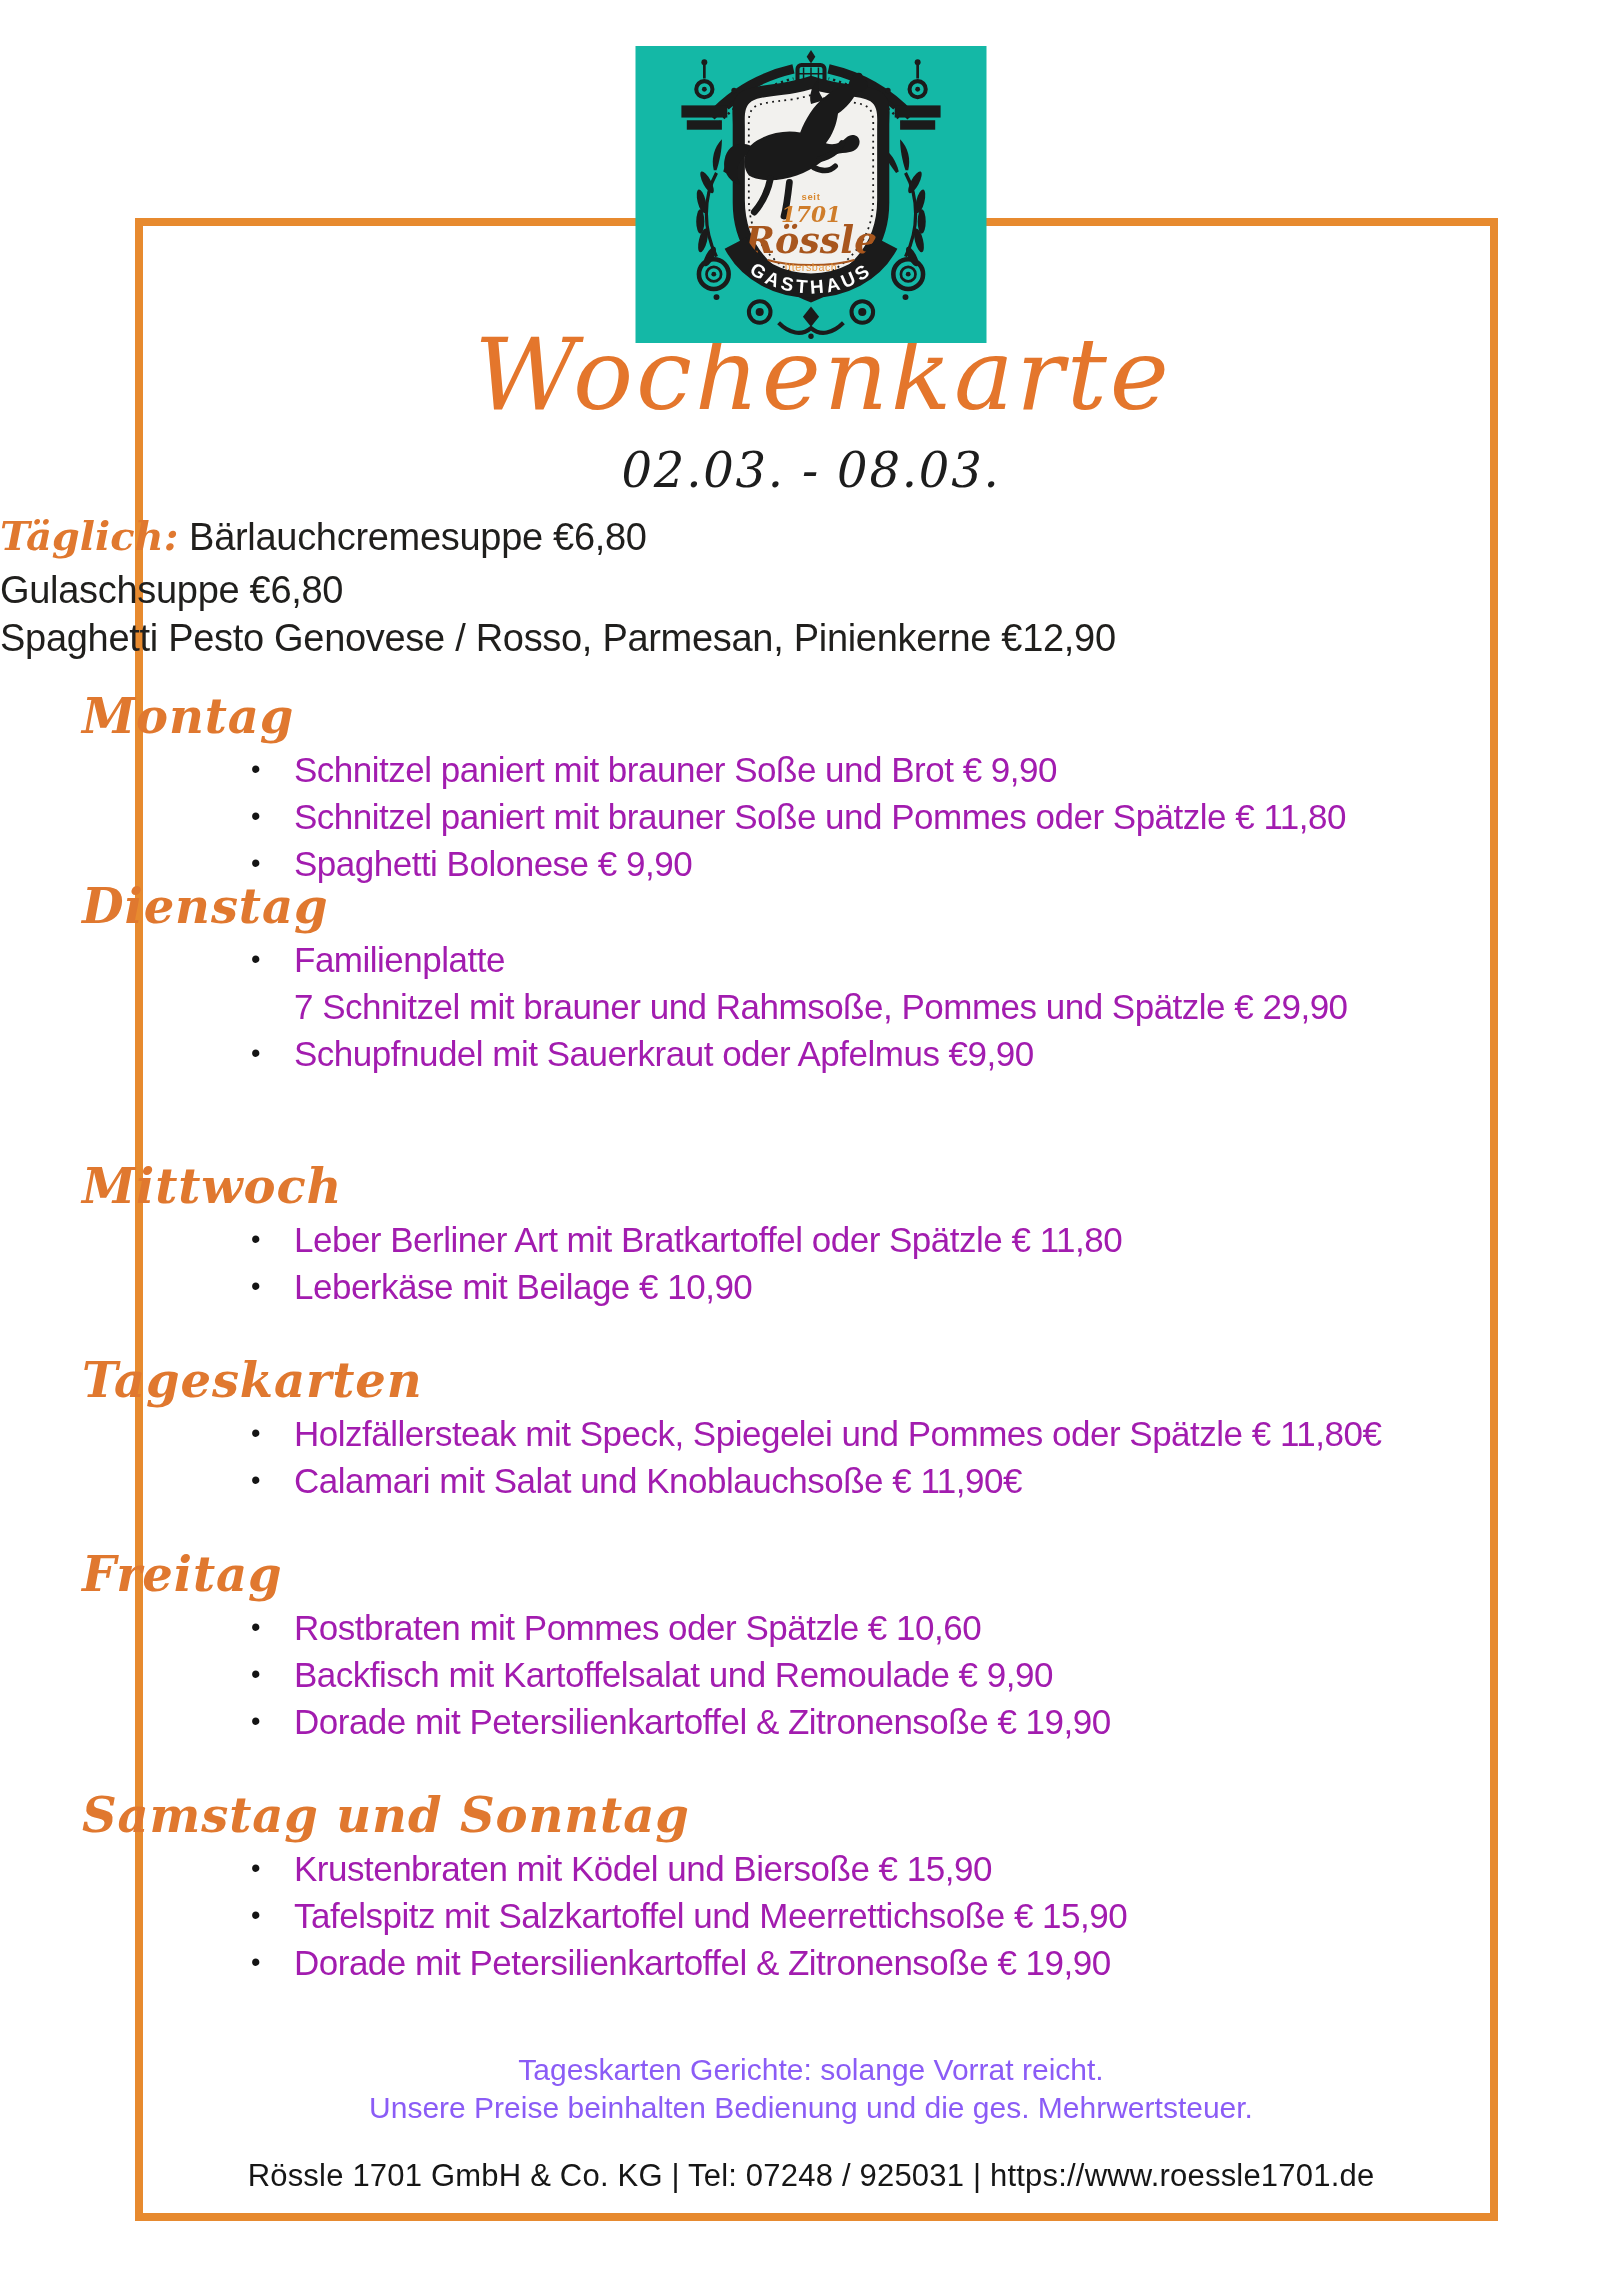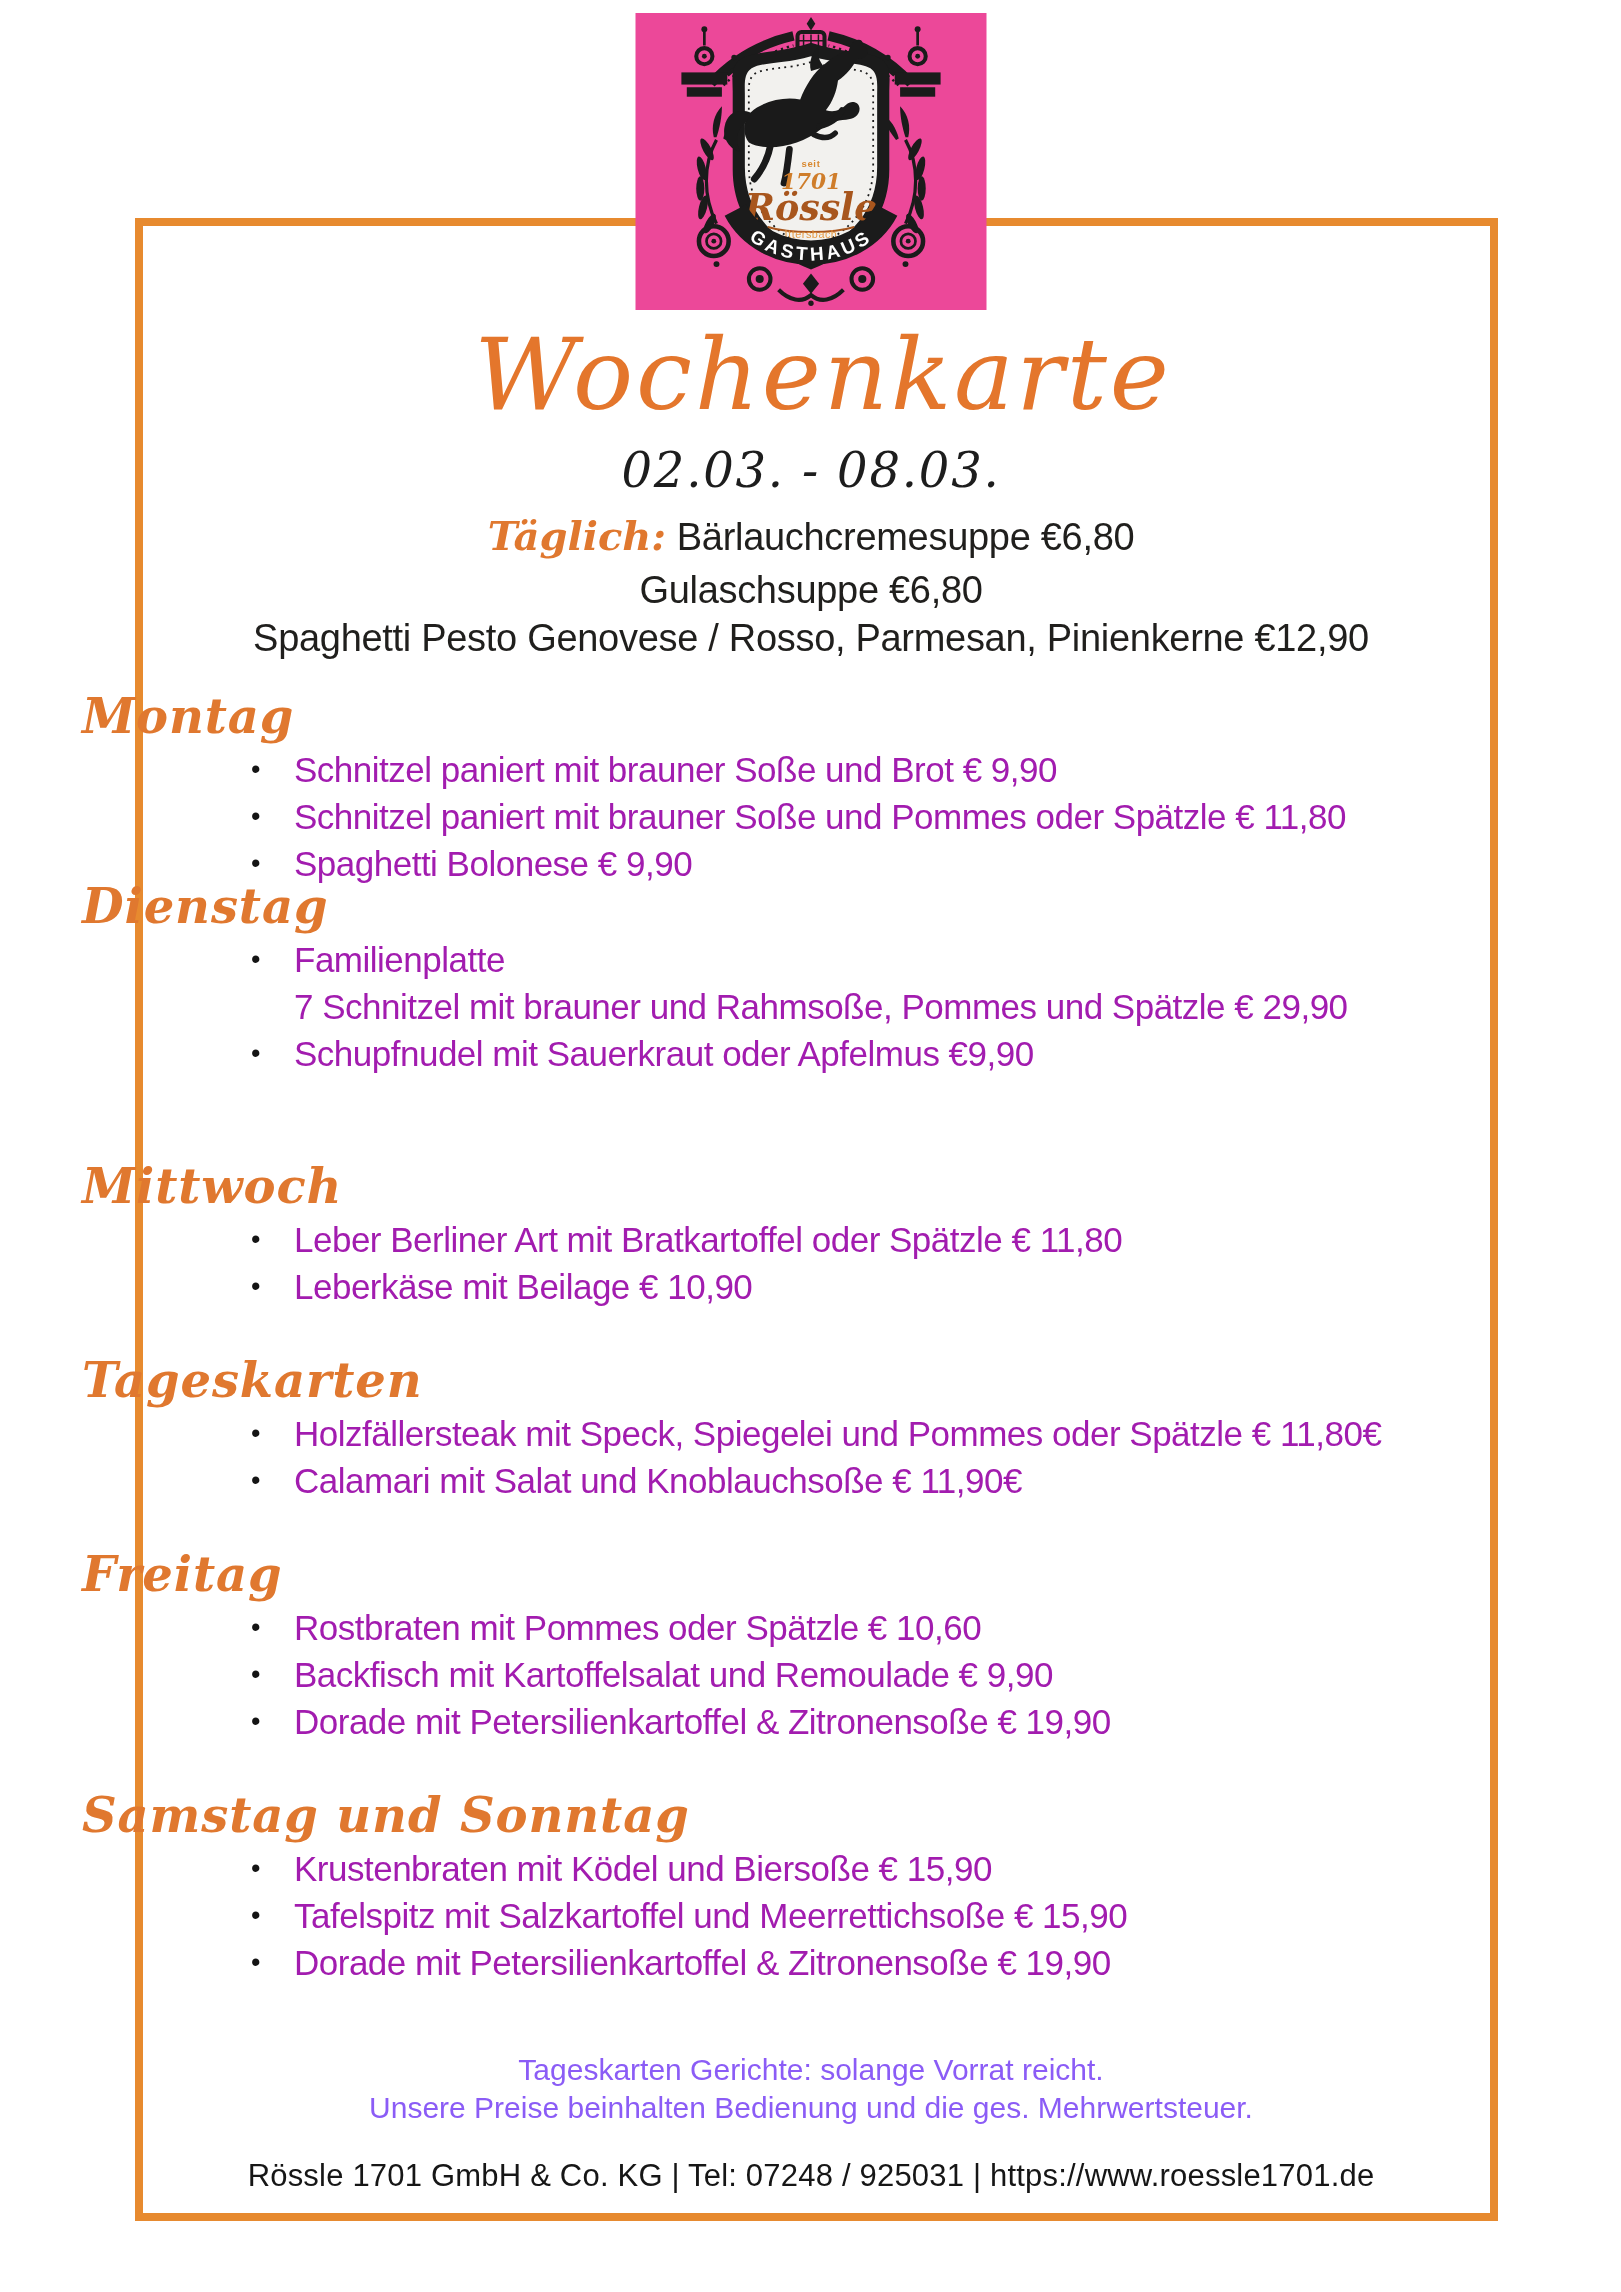--- a/index.html
+++ b/index.html
@@ -15,33 +15,33 @@
   .page{
     position:relative;width:1622px;height:2293px;background:#ffffff;
     font-family:"Liberation Sans",sans-serif;color:var(--ink);overflow:hidden;
   }
   .frame{
     position:absolute;left:135px;top:218px;width:1363px;height:2003px;
     border:8px solid var(--border-orange);
   }
   .script{font-family:"DejaVu Serif",serif;font-style:italic;}
   .logo-wrap{
-    position:absolute;top:13px;left:50%;transform:translateX(-50%);
-    background:#ec4899;padding:0 27px;z-index:3;line-height:0;
+    position:absolute;top:46px;left:50%;transform:translateX(-50%);
+    background:#14b8a6;padding:0 27px;z-index:3;line-height:0;
   }
   .title{
     position:absolute;top:312px;left:12px;width:100%;text-align:center;z-index:2;
     font-size:100px;line-height:125px;font-weight:normal;color:#e4762c;letter-spacing:2.7px;
   }
   .date-range{
     position:absolute;top:442px;left:0;width:100%;text-align:center;
     font-size:48px;line-height:57px;color:#1d1d1d;font-weight:normal;letter-spacing:1.8px;
   }
   .daily-line{
-    position:absolute;left:0;width:100%;text-align:center;
+    position:absolute;left:0;width:100%;
     font-size:38px;line-height:48px;letter-spacing:-0.3px;color:#201f1d;
   }
   .daily-1{top:512px;}
   .daily-2{top:566px;}
   .daily-3{top:614px;}
   .daily-label{
     font-family:"DejaVu Serif",serif;font-style:italic;font-weight:bold;
     color:var(--script-orange);font-size:40px;margin-right:10.7px;letter-spacing:0;
   }
   .sections{position:absolute;left:0;top:0;width:100%;height:100%;z-index:1;}

